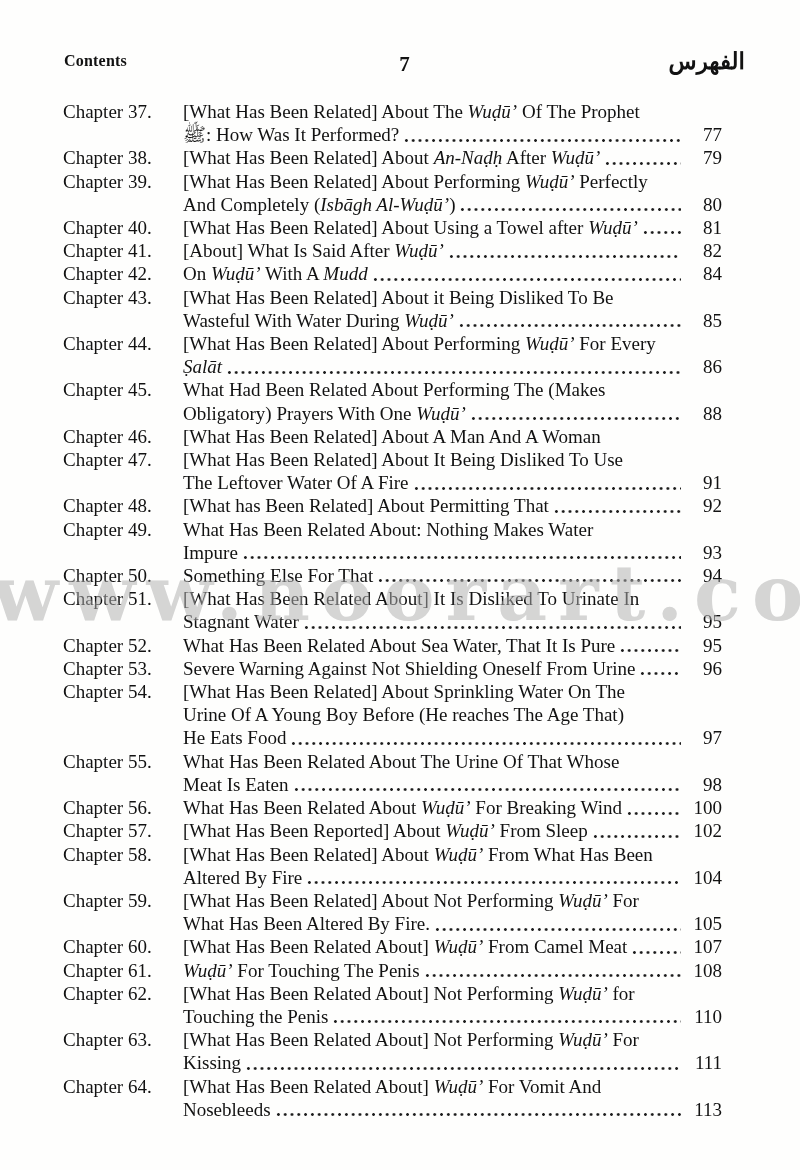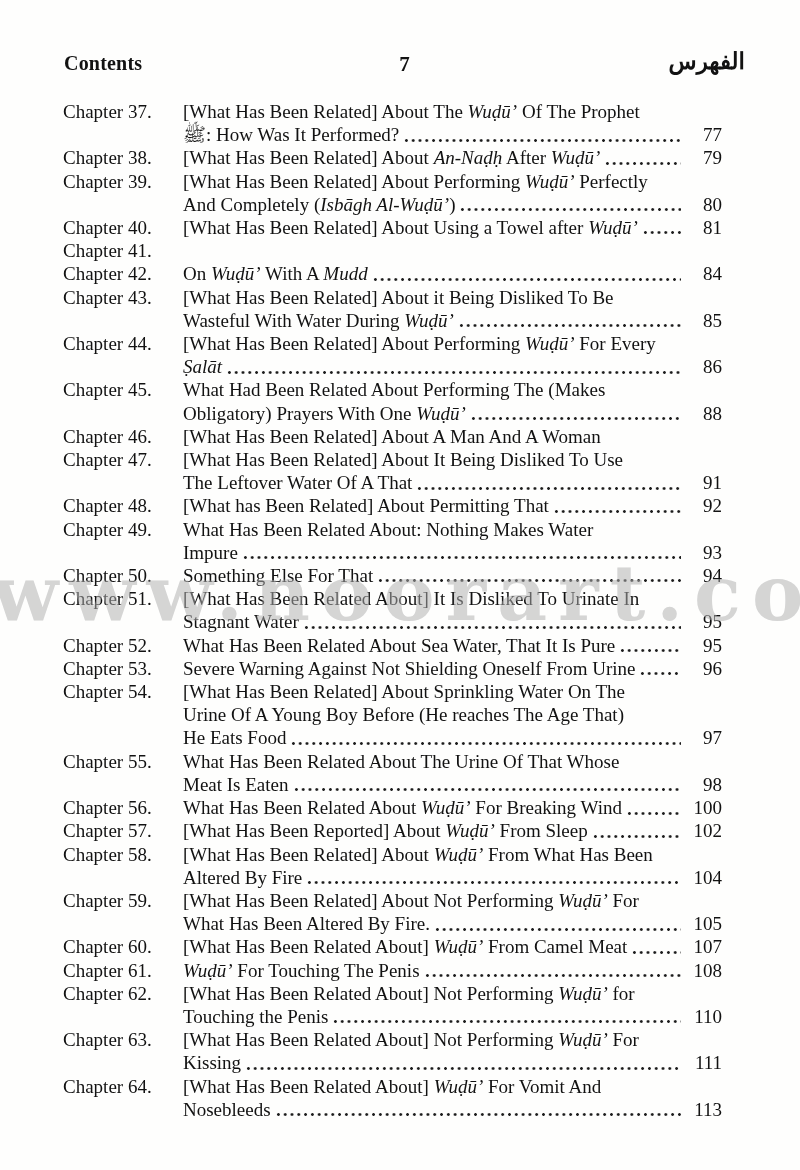--- a/index.html
+++ b/index.html
@@ -6,21 +6,21 @@
   .page {
     position:relative;
     width:800px; height:1170px;
     background:#fefefd;
     font-family:"Liberation Serif", serif;
     color:#121212;
     overflow:hidden;
   }
   
   .header { position:absolute; top:50px; left:64px; right:55px; height:30px; }
-  .h-left  { position:absolute; left:0; top:2px; font-size:20px; font-weight:bold; letter-spacing:0.2px; }
+  .h-left  { position:absolute; left:0; top:2px; font-size:16px; font-weight:bold; letter-spacing:0.2px; }
   .h-center{ position:absolute; left:0; right:0; top:2px; text-align:center; font-size:21px; font-weight:bold; }
   .h-right { position:absolute; right:0; top:-2px; font-size:23px; font-weight:bold; direction:rtl; }
   
   .toc { position:absolute; top:100px; left:63px; width:659px; font-size:19px; line-height:23.2px; }
   .entry { display:flex; }
   .ch { width:120px; flex:0 0 120px; white-space:nowrap; }
   .body { flex:1 1 auto; min-width:0; }
   .tline { }
   .tline.last { display:flex; align-items:stretch; }
   .txt { white-space:nowrap; }
@@ -93,20 +93,27 @@
         <div class="body">
           <div class="tline last">
             <span class="txt"><span>[What Has Been Related] About Using a Towel after </span><i>Wuḍū’</i></span>
             <span class="dots"></span>
             <span class="pg">81</span>
           </div>
         </div>
       </div>
       <div class="entry">
         <div class="ch">Chapter 41.</div>
+        <div class="body">
+          <div class="tline last">
+            <span class="txt"><span>[About] What Is Said After </span><i>Wuḍū’</i></span>
+            <span class="dots"></span>
+            <span class="pg">82</span>
+          </div>
+        </div>
       </div>
       <div class="entry">
         <div class="ch">Chapter 42.</div>
         <div class="body">
           <div class="tline last">
             <span class="txt"><span>On </span><i>Wuḍū’</i><span> With A </span><i>Mudd</i></span>
             <span class="dots"></span>
             <span class="pg">84</span>
           </div>
         </div>
@@ -148,21 +155,21 @@
         <div class="ch">Chapter 46.</div>
         <div class="body">
           <div class="tline"><span class="txt"><span>[What Has Been Related] About A Man And A Woman</span></span></div>
         </div>
       </div>
       <div class="entry">
         <div class="ch">Chapter 47.</div>
         <div class="body">
           <div class="tline"><span class="txt"><span>[What Has Been Related] About It Being Disliked To Use</span></span></div>
           <div class="tline last">
-            <span class="txt"><span>The Leftover Water Of A That </span></span>
+            <span class="txt"><span>The Leftover Water Of A Fire </span></span>
             <span class="dots"></span>
             <span class="pg">91</span>
           </div>
         </div>
       </div>
       <div class="entry">
         <div class="ch">Chapter 48.</div>
         <div class="body">
           <div class="tline last">
             <span class="txt"><span>[What has Been Related] About Permitting That</span></span>

